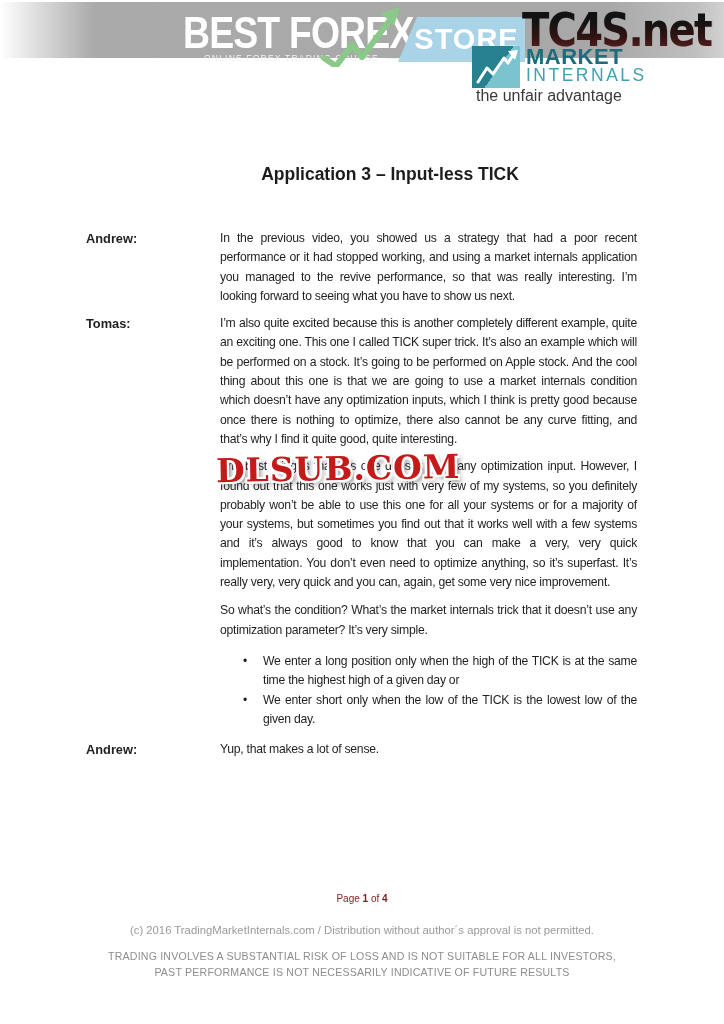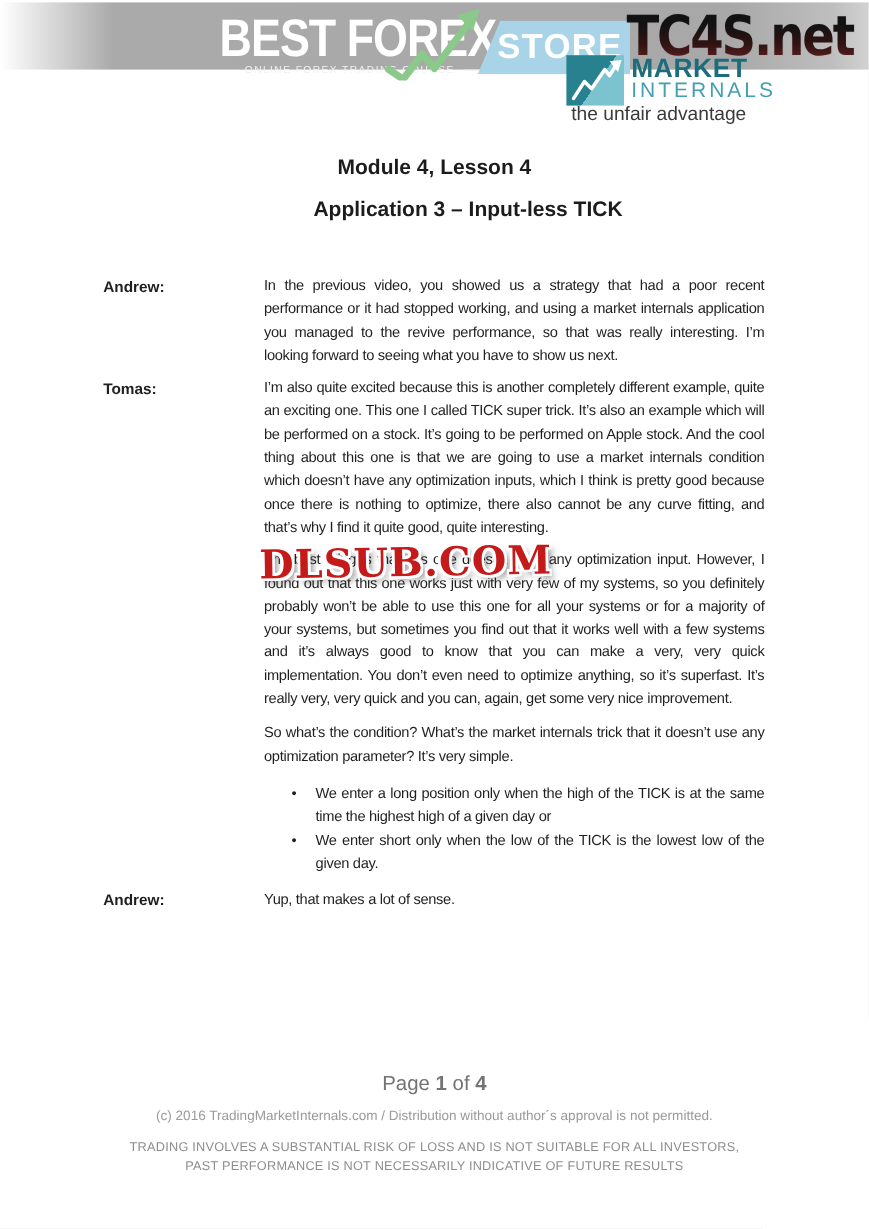--- a/index.html
+++ b/index.html
@@ -51,21 +51,21 @@
     font-family:"DejaVu Serif", serif; font-weight:bold; font-size:33px; letter-spacing:1px;
     color:#c51a1a; line-height:1;
     text-shadow:-2px -2px 0 #fff,2px -2px 0 #fff,-2px 2px 0 #fff,2px 2px 0 #fff,
       -2px 0 0 #fff,2px 0 0 #fff,0 -2px 0 #fff,0 2px 0 #fff,4px 4px 5px rgba(60,60,60,.55);}
   .bullets{list-style:none; margin:0; padding:0; flex:1;}
   .bullets li{display:flex; align-items:flex-start;}
   .bullets .dot{flex:0 0 20px; margin-left:23px; font-size:12.2px; line-height:19.3px;}
   .bullets .btxt{flex:1; font-size:12.2px; line-height:19.3px; letter-spacing:-.25px; text-align:justify;}
   
   .page-num{position:absolute; left:0; top:893px; width:100%; text-align:center;
-    font-size:17px; color:#737373;}
+    font-size:10px; color:#7f1d1d;}
   .page-num .b{font-weight:bold;}
   .copyright{position:absolute; left:0; top:924px; width:100%; text-align:center;
     font-size:11.3px; color:#9a9a9a;}
   .disc{position:absolute; left:0; width:100%; text-align:center;
     font-size:10.6px; color:#8d8d8d; letter-spacing:.2px;}
   .disc1{top:950px;} .disc2{top:966px;}
   .traders{position:absolute; right:6px; top:979px; font-family:"DejaVu Sans", sans-serif;
     font-size:30px; font-weight:bold; letter-spacing:0; color:#c9504a; line-height:1;
     -webkit-text-stroke:2px #2b2b2b; paint-order:stroke fill;
     text-shadow:0 0 3px rgba(255,255,255,.9),0 0 6px rgba(255,255,255,.7),2px 2px 3px rgba(0,0,0,.35);}
@@ -94,21 +94,20 @@
   <div class="mi-box">
     <svg width="48" height="42" viewBox="0 0 48 42">
       <polyline points="6,36 15,22 21,28 32,12 36,17 41,9" fill="none" stroke="#ffffff" stroke-width="3" stroke-linejoin="round" stroke-linecap="round"></polyline>
       <polygon points="36,5 46,4 43,14" fill="#ffffff"></polygon>
     </svg>
   </div>
   <div class="mi-market">MARKET</div>
   <div class="mi-internals">INTERNALS</div>
   <div class="mi-tagline">the unfair advantage</div>
 
-  <h1 class="title1">Module 4, Lesson 4</h1>
   <h2 class="title2">Application 3 – Input-less TICK</h2>
 
   <div class="content">
 
     <div class="row mb8">
       <div class="speaker">Andrew:</div>
       <div class="para">In the previous video, you showed us a strategy that had a poor recent performance or it had stopped working, and using a market internals application you managed to the revive performance, so that was really interesting. I’m looking forward to seeing what you have to show us next.</div>
     </div>
 
     <div class="row mb8">

